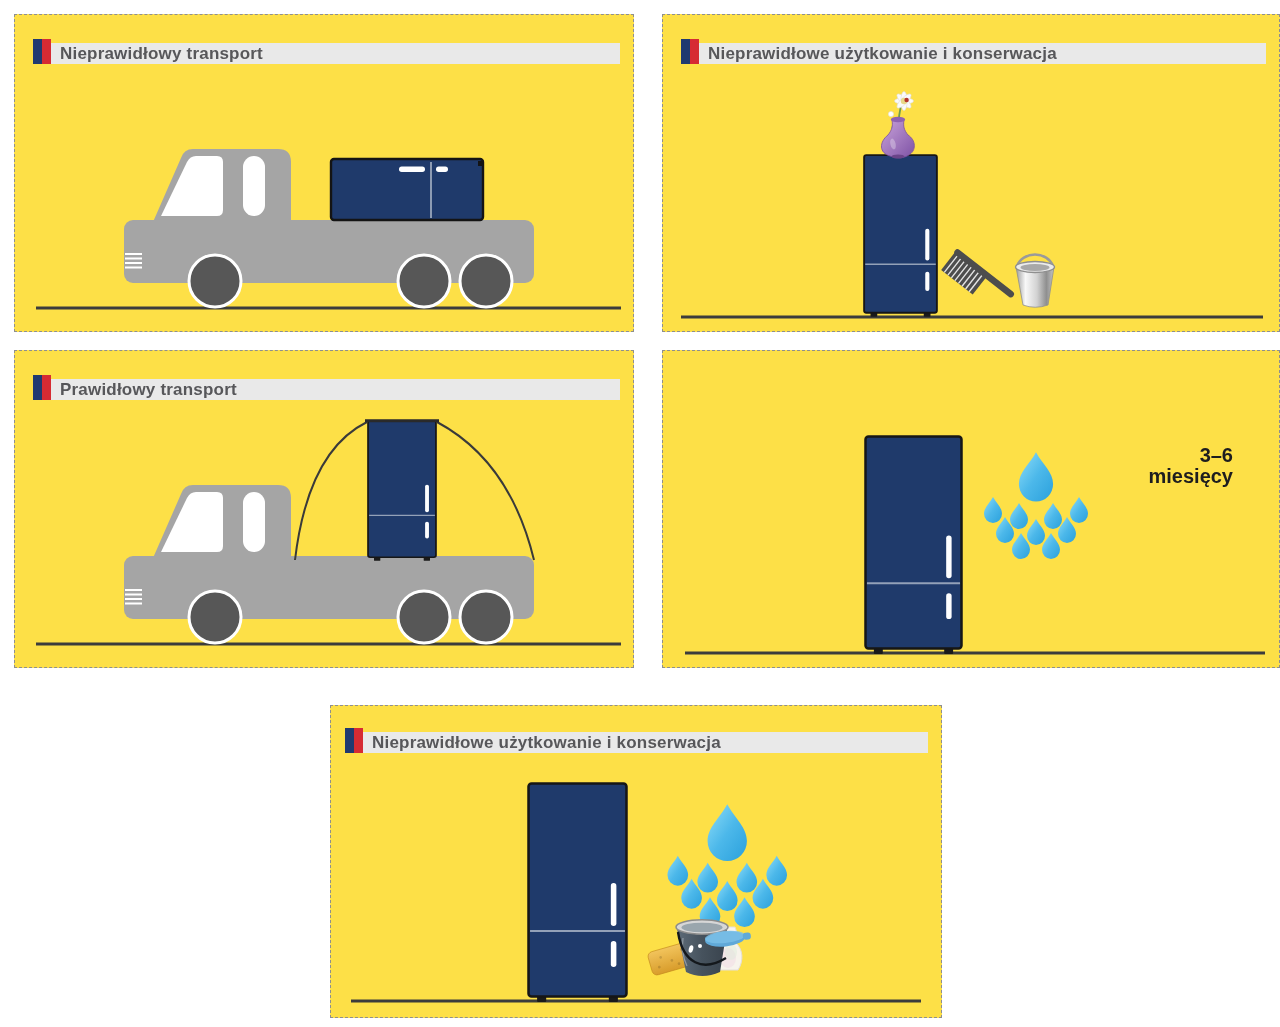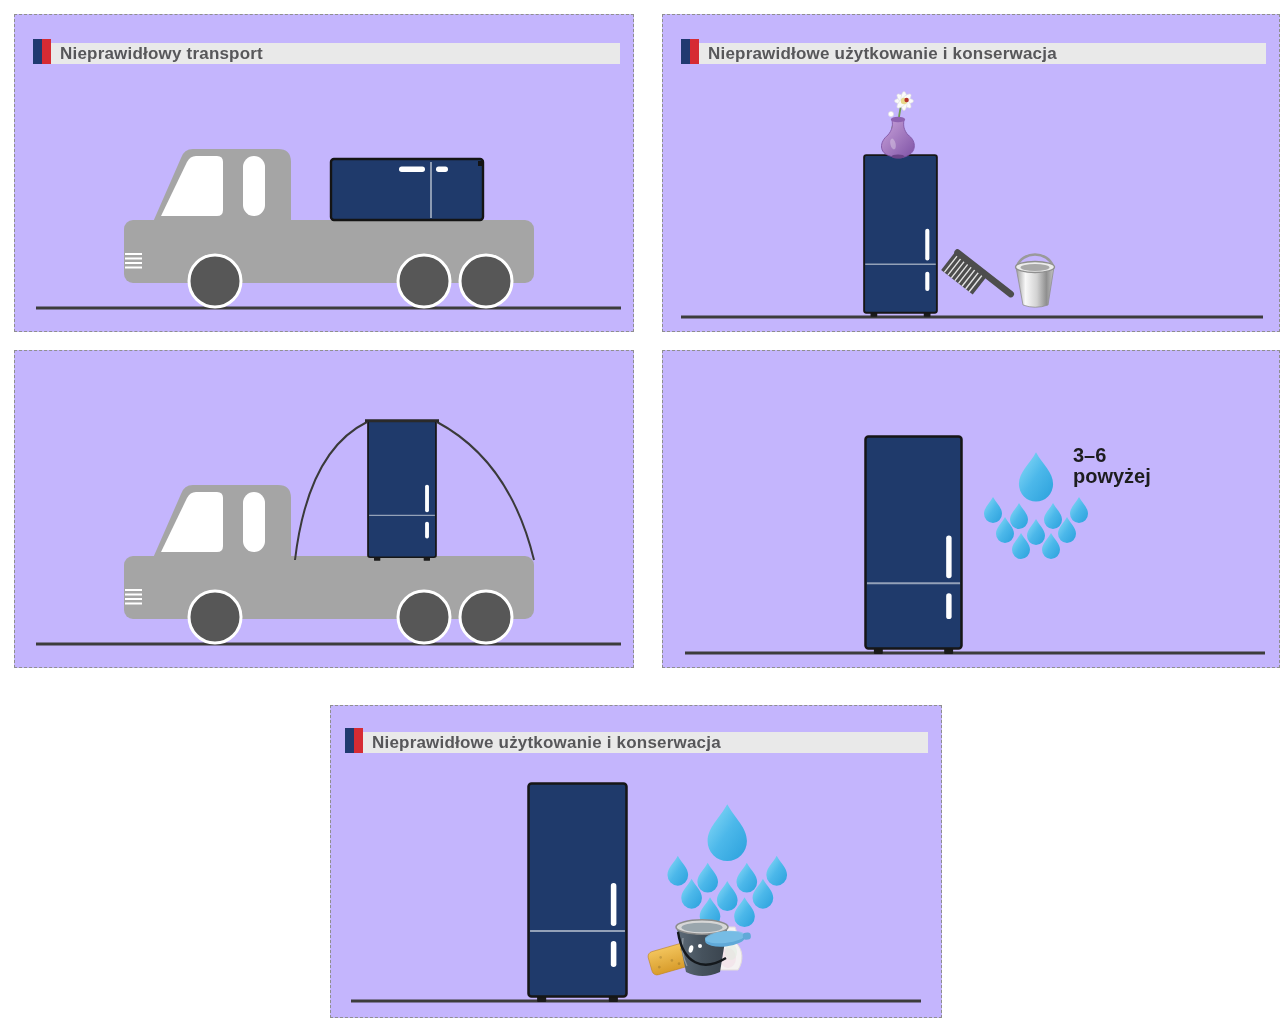--- a/index.html
+++ b/index.html
@@ -1,29 +1,29 @@
 <!DOCTYPE html>
 <html><head>
 <meta charset="utf-8">
 <style>
   html,body{margin:0;padding:0;background:#ffffff;}
   .canvas{
     position:relative;width:1280px;height:1027px;background:#fff;
     font-family:"Liberation Sans",sans-serif;overflow:hidden;
   }
-  .panel{position:absolute;border:1px dashed #8f8f8f;background:#c4b5fd;box-sizing:border-box;}
+  .panel{position:absolute;border:1px dashed #8f8f8f;background:#fde047;box-sizing:border-box;}
   .hdr{position:absolute;top:24px;left:18px;right:13px;display:flex;align-items:flex-end;}
   .hdr.low{top:22px;left:14px;}
   .flag{width:18px;height:25px;display:flex;flex-shrink:0;}
   .f-b{width:9px;height:100%;}
   .f-r{width:9px;height:100%;}
   .bar{flex:1;height:21px;background:#e9e9e9;display:flex;align-items:center;padding-left:9px;min-width:0;}
   .title{font-size:17px;font-weight:bold;color:#57575a;letter-spacing:.2px;white-space:nowrap;}
   .art{position:absolute;left:0;top:0;display:block;}
-  .note{position:absolute;font-weight:bold;font-size:20px;line-height:21px;color:#1d1d1f;text-align:left;}
+  .note{position:absolute;font-weight:bold;font-size:20px;line-height:21px;color:#1d1d1f;text-align:right;}
 </style>
 </head>
 <body>
 
 <svg width="0" height="0" style="position:absolute" aria-hidden="true">
   <defs>
     <linearGradient id="dropGrad" x1="0" y1="0" x2="1" y2="1">
       <stop offset="0" stop-color="#90def8"></stop>
       <stop offset="0.5" stop-color="#4cb8ea"></stop>
       <stop offset="1" stop-color="#2aa0dc"></stop>
@@ -170,41 +170,50 @@
       <g>
         <path d="M354,251 A19,17 0 0 1 390,251" fill="none" stroke="#9a9a9a" stroke-width="2.4"></path>
         <path d="M353,252 L391,252 L385,290 Q372,294.5 360,290 Z" fill="url(#steelGrad)" stroke="#8f8f8f" stroke-width="0.8"></path>
         <ellipse cx="372" cy="252" rx="19.5" ry="5.5" fill="#ececec" stroke="#8f8f8f" stroke-width="1.4"></ellipse>
         <ellipse cx="372" cy="252.5" rx="14.5" ry="3.4" fill="#a8a8a8"></ellipse>
       </g>
     </svg>
   </section>
 
   <section class="panel" style="left:14px;top:350px;width:620px;height:318px">
+    <div class="hdr">
+      <span class="flag">
+        <span class="f-b" style="background:#203a70"></span>
+          <span class="f-r" style="background:#d62b33"></span>
+      </span>
+      <span class="bar">
+        <span class="title">Prawidłowy transport</span>
+      </span>
+    </div>
     <svg class="art" width="618" height="316" viewBox="0 0 618 316">
       <line x1="21" y1="293" x2="606" y2="293" stroke="#3c3c3c" stroke-width="3"></line>
       <use href="#truck"></use>
       <g fill="none" stroke="#3a3a3a" stroke-width="2">
         <path d="M280,209 Q293,100 352,71"></path>
         <path d="M422,71 Q495,110 519,209"></path>
       </g>
       <use href="#fridgeFront" transform="translate(352,69) scale(0.70 0.64)"></use>
       <line x1="350" y1="69.8" x2="424" y2="69.8" stroke="#2a2a2a" stroke-width="3"></line>
     </svg>
   </section>
 
   <section class="panel" style="left:662px;top:350px;width:618px;height:318px">
     <svg class="art" width="616" height="316" viewBox="0 0 616 316">
       <line x1="22" y1="302" x2="602" y2="302" stroke="#3c3c3c" stroke-width="3"></line>
       <use href="#fridgeFront" transform="translate(201,84) scale(0.99 0.995)"></use>
       <use href="#drops" transform="translate(318,94)"></use>
     </svg>
     <div class="note" style="left:410px;top:94px;width:160px">
       <div>3–6</div>
-      <div>powyżej</div>
+      <div>miesięcy</div>
     </div>
   </section>
 
   <section class="panel" style="left:330px;top:705px;width:612px;height:313px">
     <div class="hdr low">
       <span class="flag">
         <span class="f-b" style="background:#203a70"></span>
           <span class="f-r" style="background:#d62b33"></span>
       </span>
       <span class="bar">

